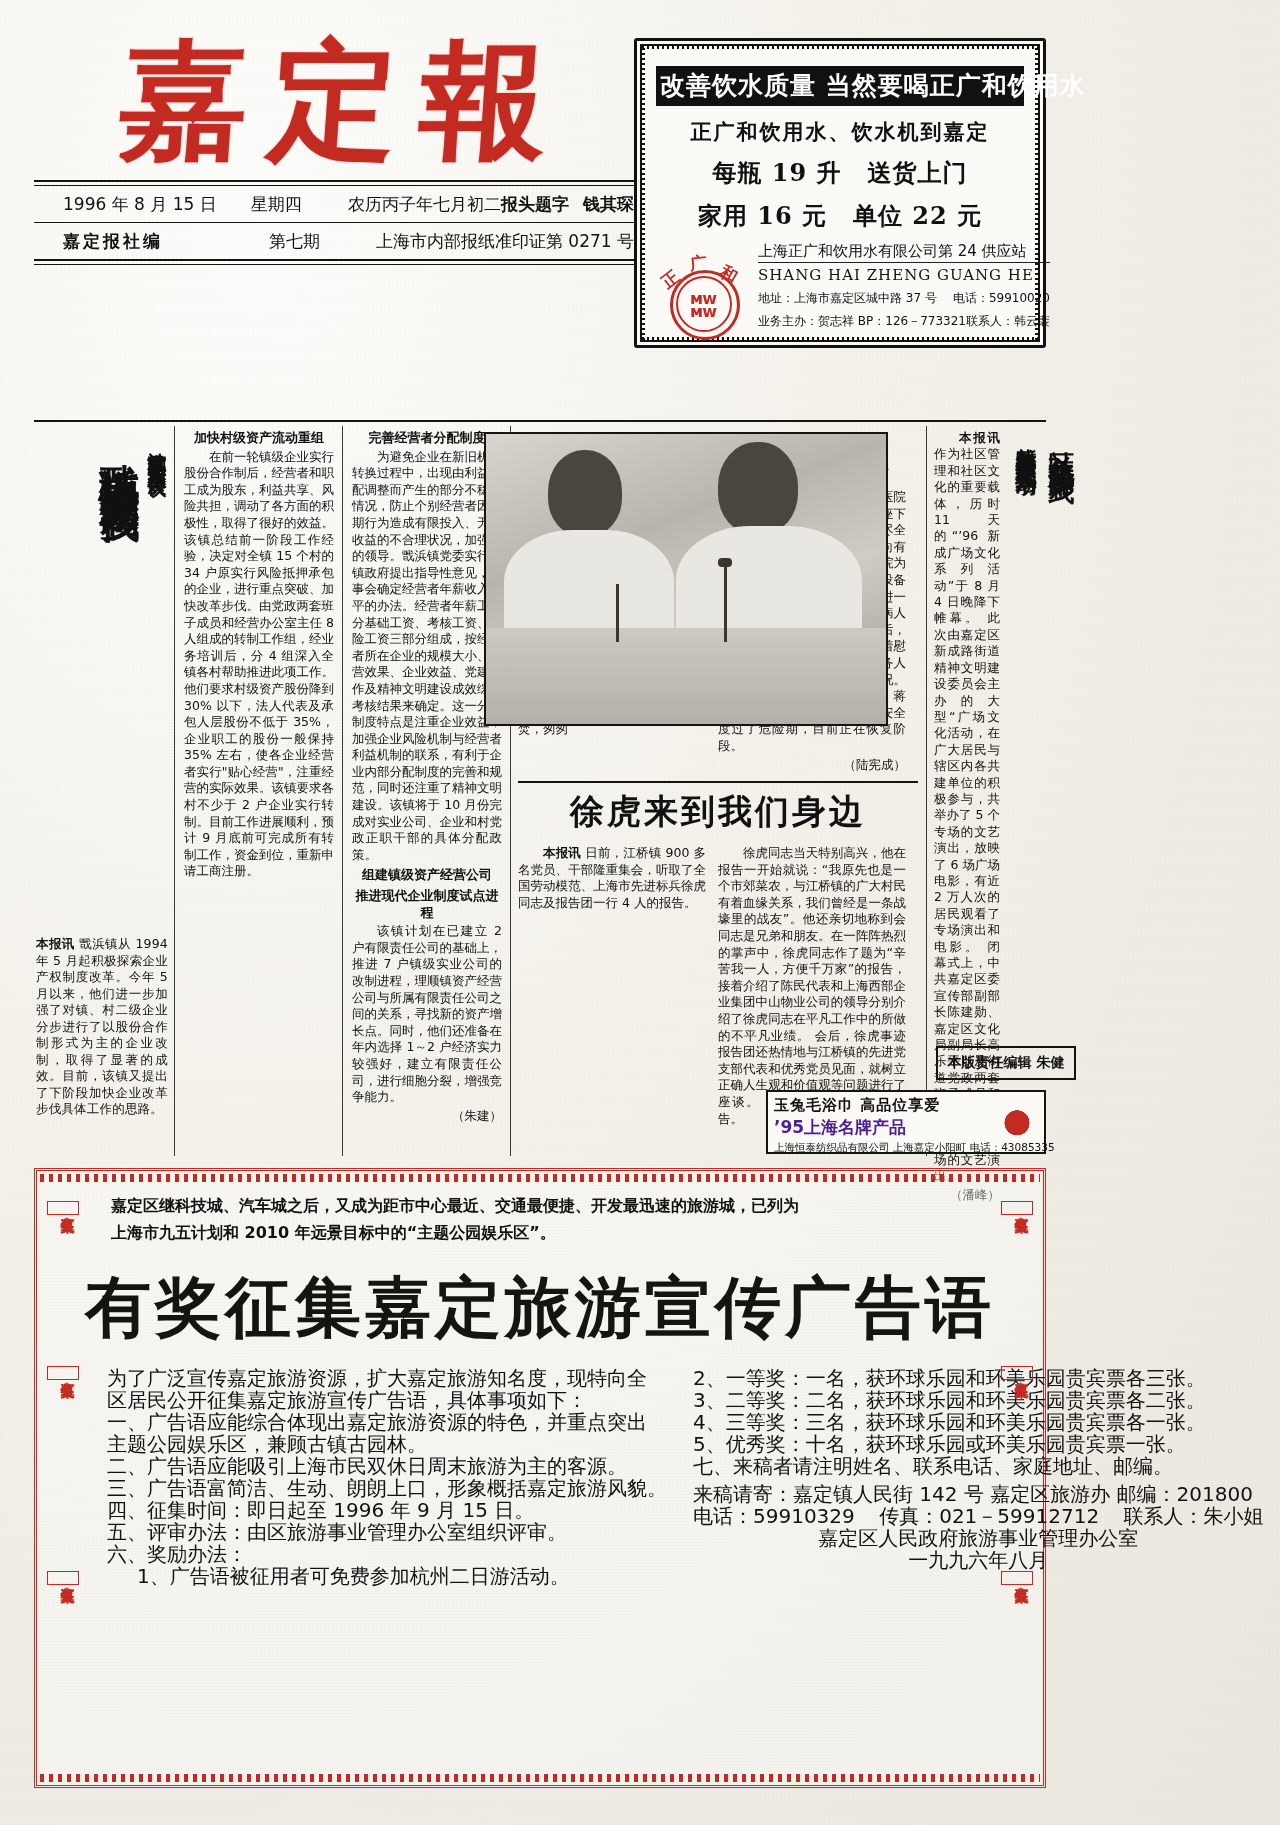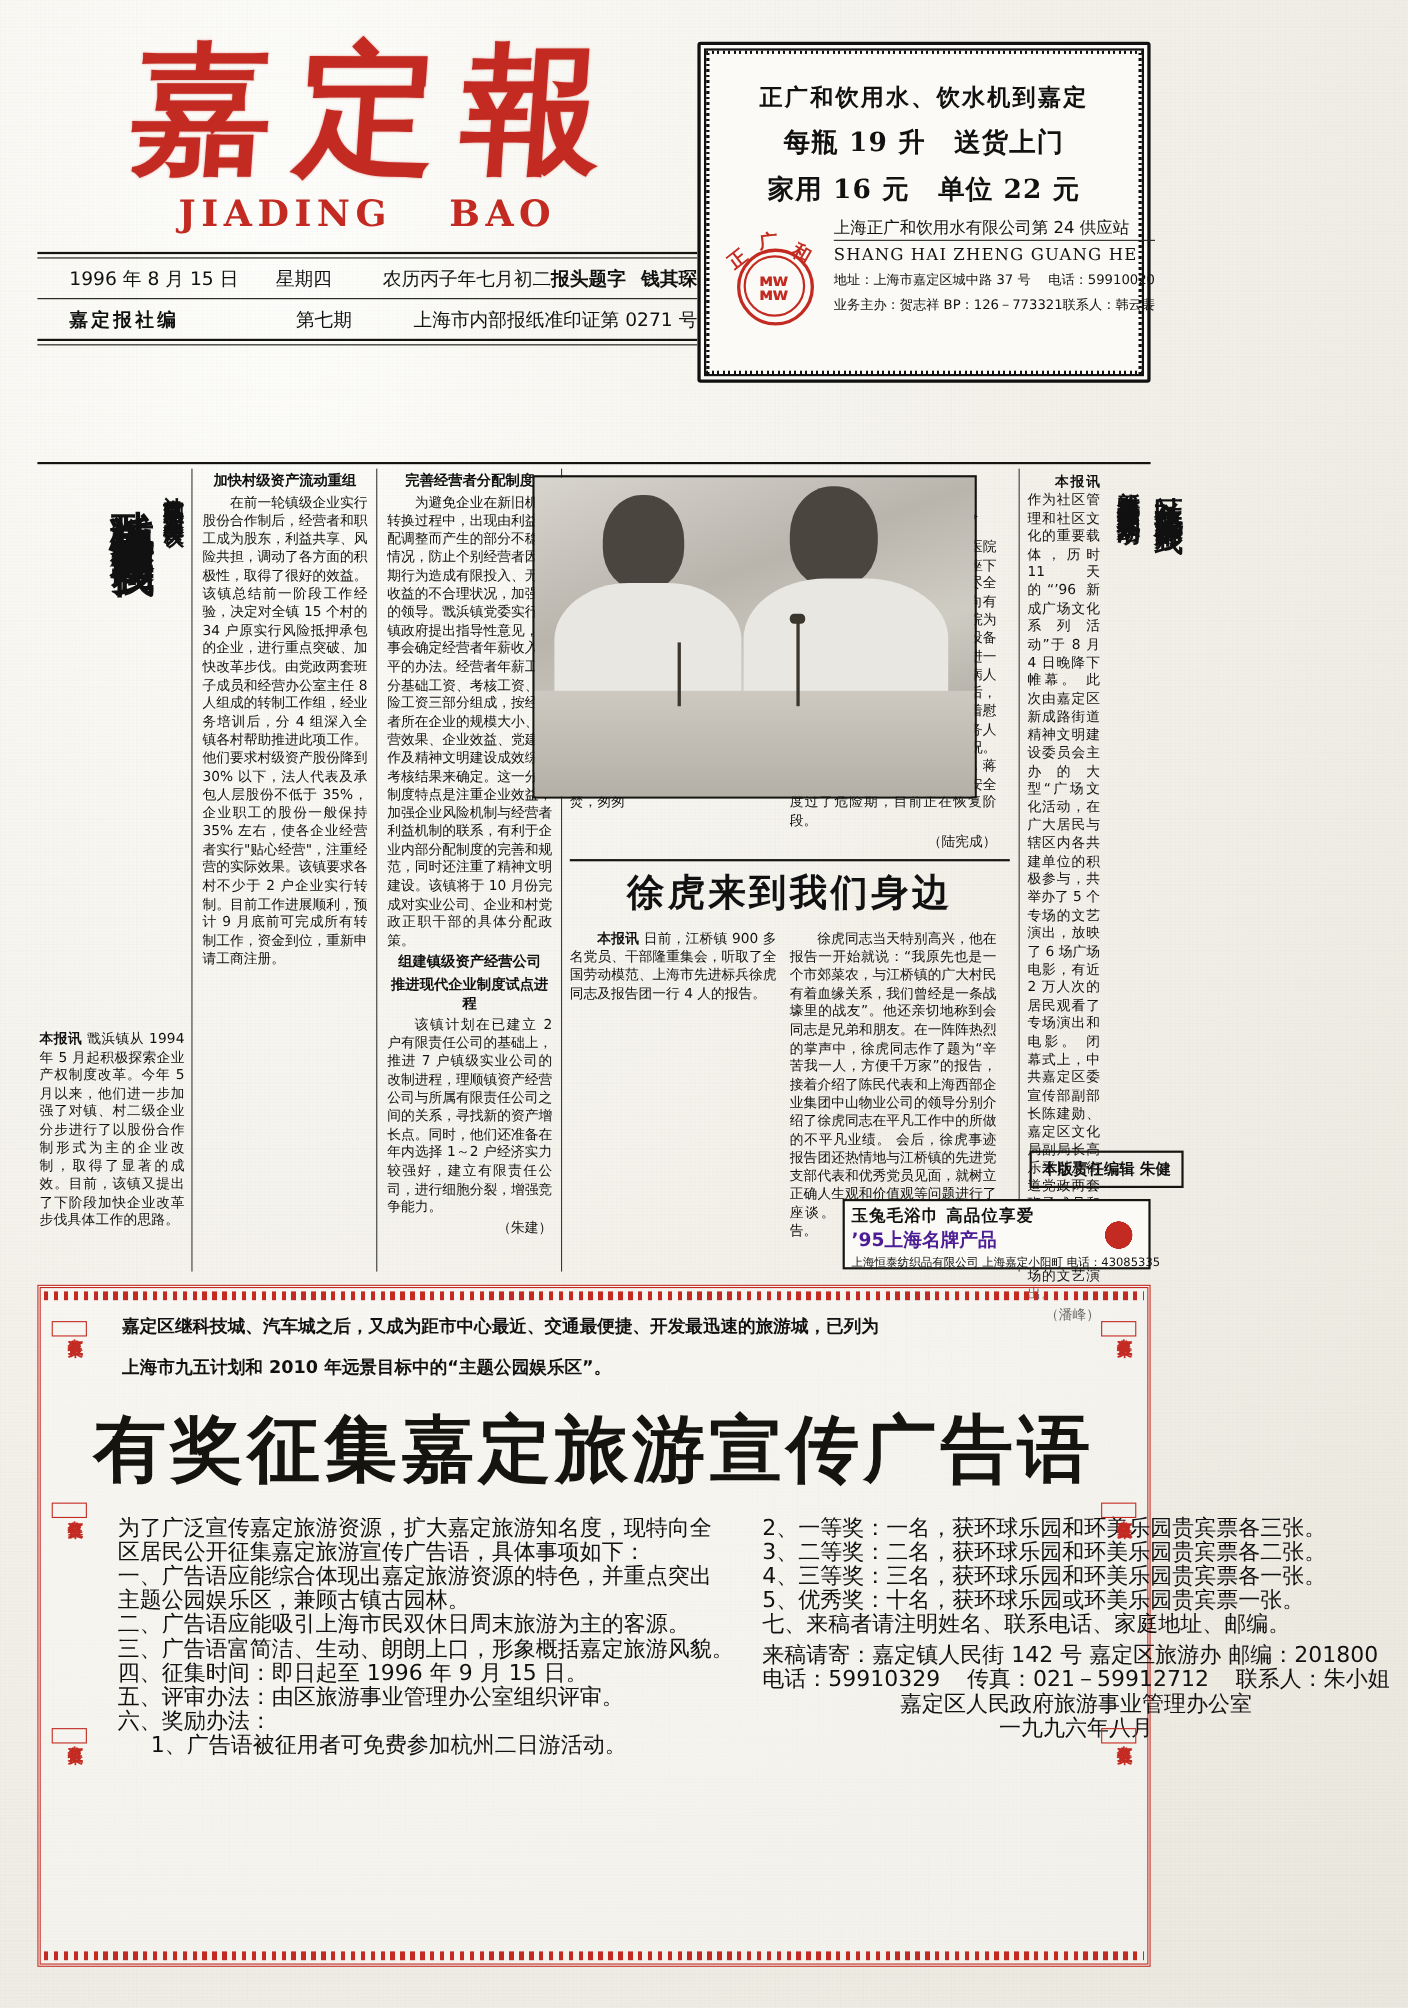--- a/index.html
+++ b/index.html
@@ -276,43 +276,41 @@
 </head>
 <body>
 
 <div class="paper"></div>
 <div class="grain"></div>
 
 <div class="sheet">
 
   <div class="masthead">
     <div class="logo-cn">嘉定報</div>
-    <div class="logo-py">
-      <span>JIADING</span><span>BAO</span>
-    </div>
     <div class="rule-d"></div>
     <div class="mast-line mast-line-1">
       <span class="c">1996 年 8 月 15 日</span>
       <span class="c">星期四</span>
       <span class="c">农历丙子年七月初二</span>
       <span class="c b">报头题字</span>
       <span class="c b" style="margin-left:14px">钱其琛</span>
     </div>
     <div class="rule-s"></div>
     <div class="mast-line mast-line-2">
       <span class="c">嘉定报社编</span>
       <span class="c">第七期</span>
       <span class="c">上海市内部报纸准印证第 0271 号</span>
     </div>
     <div class="rule-d" style="margin-top:0"></div>
   </div>
 
   <div class="waterad">
     <div class="wavy"></div>
     <div class="wa-inner">
+      <div class="wa-banner">改善饮水质量   当然要喝正广和饮用水</div>
       <div class="wa-sub">正广和饮用水、饮水机到嘉定</div>
       <div class="wa-price">
         <span><span>每瓶</span>
         <span class="num">19</span>
         <span>升</span></span>
         <span>送货上门</span>
       </div>
       <div class="wa-price">
         <span><span>家用</span>
         <span class="num">16</span>
@@ -448,21 +446,21 @@
 
   <div class="bigad">
     <div class="tab l1">有奖征集</div>
     <div class="tab l2">有奖征集</div>
     <div class="tab l3">有奖征集</div>
     <div class="tab r1">有奖征集</div>
     <div class="tab r2">有奖征集</div>
     <div class="tab r3">有奖征集</div>
 
     <div class="ad-intro">嘉定区继科技城、汽车城之后，又成为距市中心最近、交通最便捷、开发最迅速的旅游城，已列为</div>
-    <div class="ad-intro" style="margin-top:12px">上海市九五计划和 2010 年远景目标中的“主题公园娱乐区”。</div>
+    <div class="ad-intro" style="margin-top:2px">上海市九五计划和 2010 年远景目标中的“主题公园娱乐区”。</div>
 
     <div class="ad-hl">有奖征集嘉定旅游宣传广告语</div>
 
     <div class="ad-cols">
       <div class="ad-c">
         <div>为了广泛宣传嘉定旅游资源，扩大嘉定旅游知名度，现特向全</div>
         <div>区居民公开征集嘉定旅游宣传广告语，具体事项如下：</div>
         <div>一、广告语应能综合体现出嘉定旅游资源的特色，并重点突出</div>
         <div>主题公园娱乐区，兼顾古镇古园林。</div>
         <div>二、广告语应能吸引上海市民双休日周末旅游为主的客源。</div>

